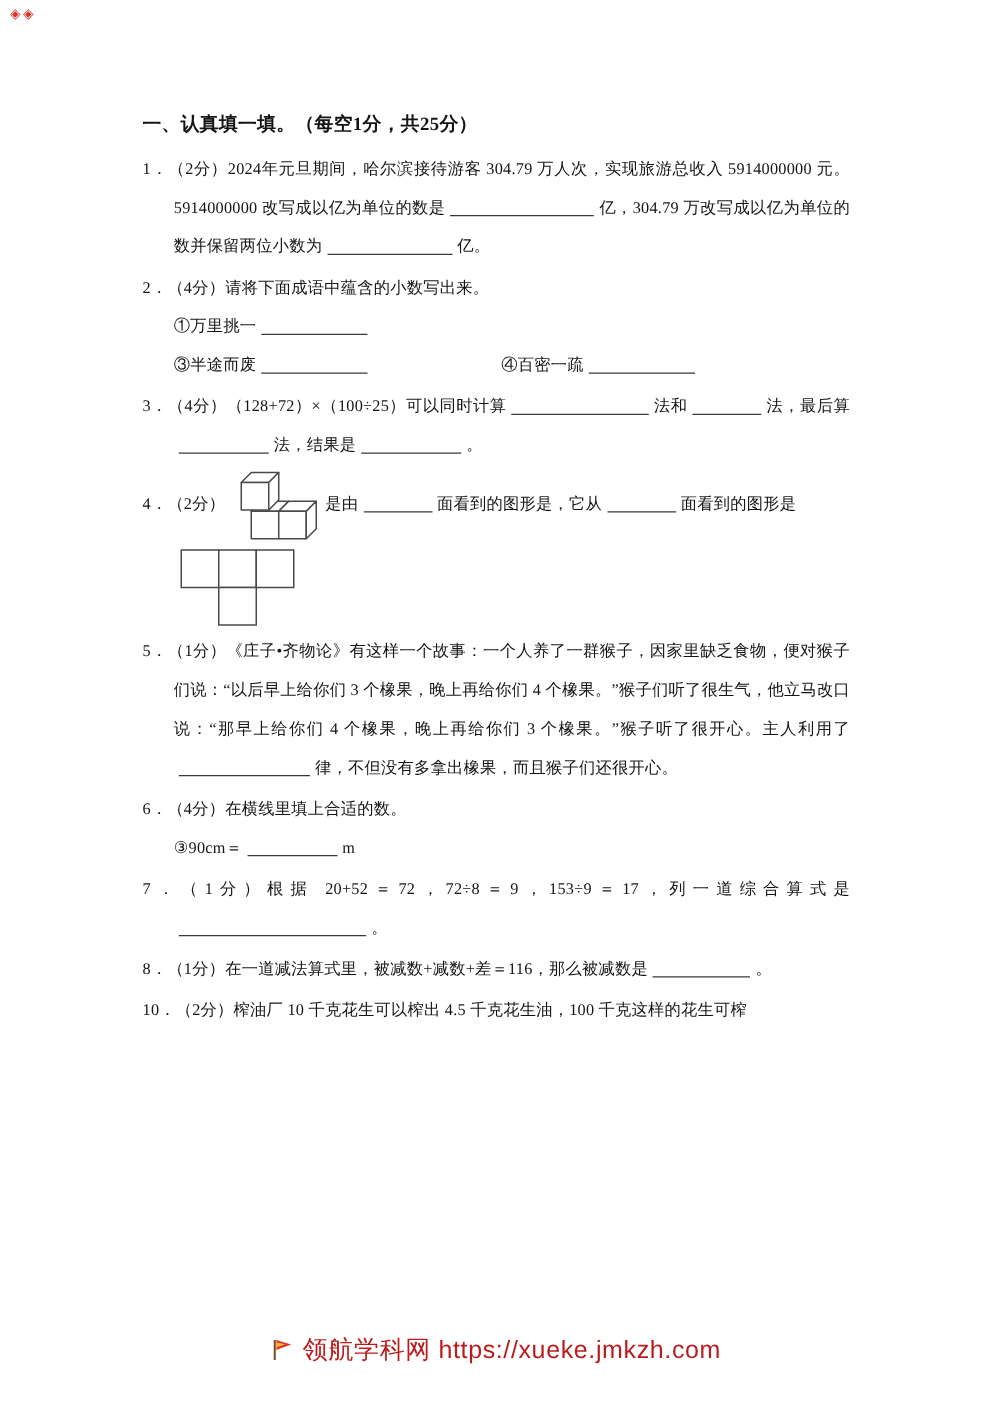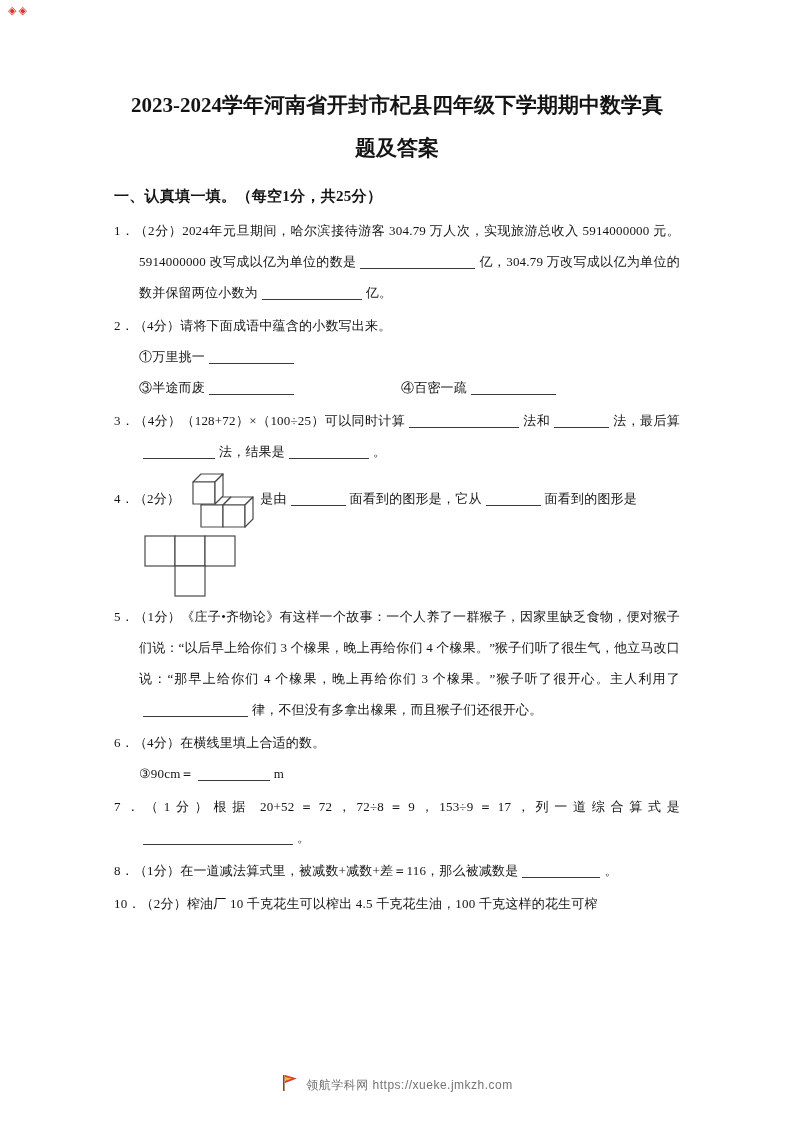--- a/index.html
+++ b/index.html
@@ -36,40 +36,36 @@
     height: 15px;
     vertical-align: -3px;
     margin: 0 4px;
   }
   .figure { display: inline-block; vertical-align: middle; margin: 0 5px; }
   .figure svg { display: block; }
   .figure.inline-fig { vertical-align: middle; }
   .footer {
     position: absolute; left: 0; right: 0; bottom: 26px;
     text-align: center;
-    color: #737373;
-    font-size: 12px;
+    color: #b91c1c;
+    font-size: 20px;
     font-family: "Liberation Sans", "DejaVu Sans", sans-serif;
     letter-spacing: 0.5px;
   }
   .footer .flogo { display: inline-block; vertical-align: -4px; margin-right: 6px; }
   .footer span { vertical-align: baseline; }
 </style>
 </head>
 <body>
 
 <div class="page">
 
   <div class="corner-mark">◈◈</div>
 
   <div class="content">
-    <h1 class="title">
-      <span class="tline">2023-2024学年河南省开封市杞县四年级下学期期中数学真</span>
-      <span class="tline">题及答案</span>
-    </h1>
 
     <div class="section">一、认真填一填。（每空1分，共25分）</div>
 
     <div>
         <div class="question">
           <div class="qline hang"><span>1．（2分）2024年元旦期间，哈尔滨接待游客 304.79 万人次，实现旅游总收入 5914000000 元。5914000000 改写成以亿为单位的数是</span><span class="blank" style="width: 115px;"></span><span>亿，304.79 万改写成以亿为单位的数并保留两位小数为</span><span class="blank" style="width: 100px;"></span><span>亿。</span></div>
         </div>
         <div class="question">
           <div class="qline hang"><span>2．（4分）请将下面成语中蕴含的小数写出来。</span></div>
           <div class="qline cols">

